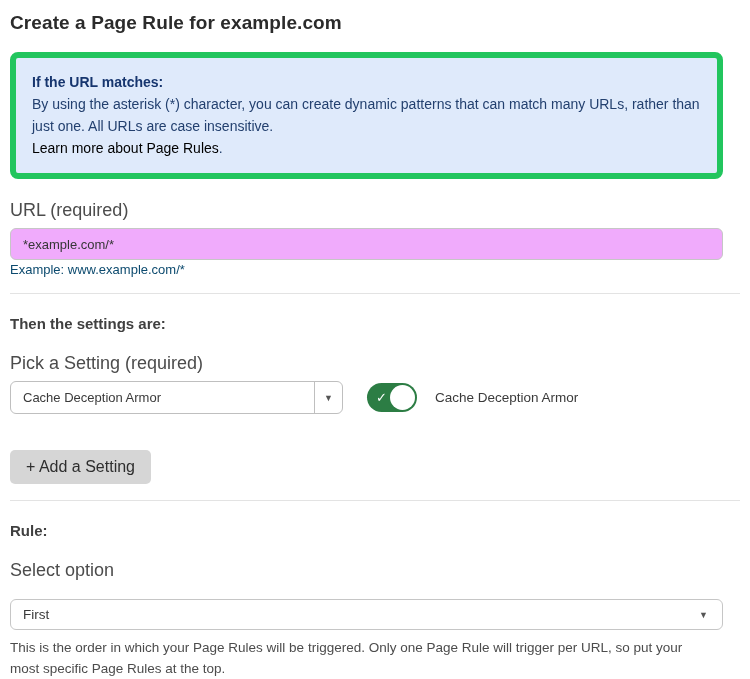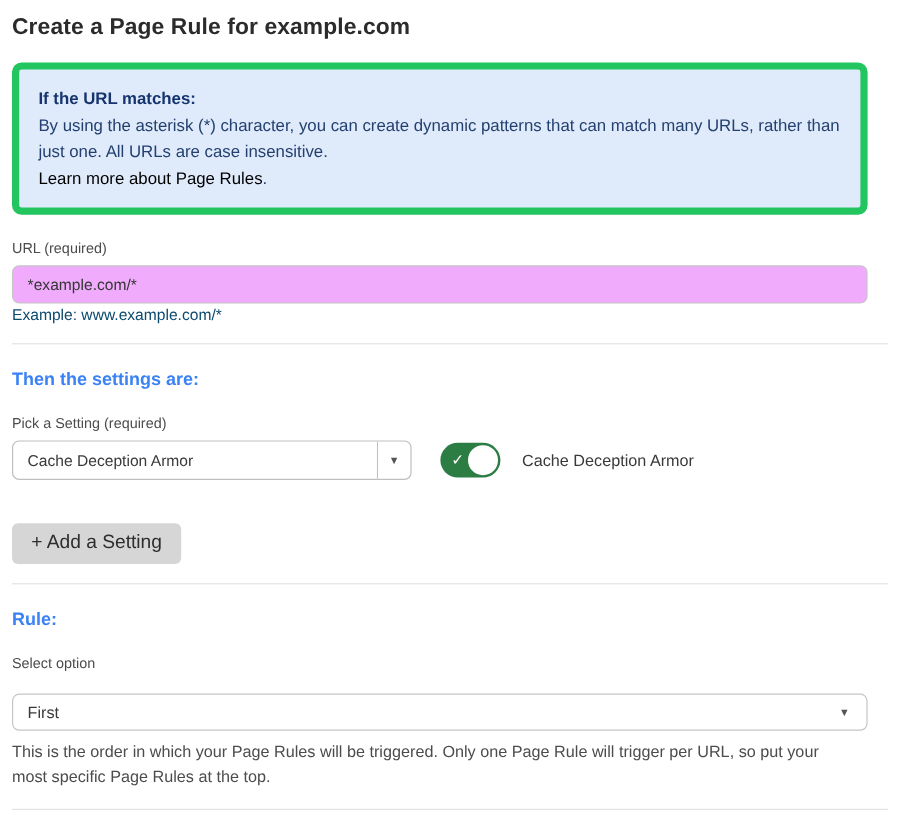--- a/index.html
+++ b/index.html
@@ -35,21 +35,21 @@
     color: #16356e;
   }
   .info-box .info-body { color: #23406f; }
   .info-link {
     color: #000000;
     cursor: pointer;
   }
   .info-link-suffix { color: #23406f; }
 
   .field-label {
-    font-size: 12px;
+    font-size: 18px;
     color: #4c4c4c;
     margin-top: 21px;
   }
   .text-input {
     margin-top: 7px;
     width: 100%;
     height: 32px;
     border: 1px solid #c6c6c6;
     border-radius: 6px;
     padding: 0 12px;
@@ -68,21 +68,21 @@
   .divider {
     border: none;
     border-top: 1px solid #e3e3e3;
     width: 730px;
     margin-top: 16px;
   }
 
   .section-heading {
     font-size: 15px;
     font-weight: bold;
-    color: #3b82f6;
+    color: #404040;
     margin-top: 21px;
   }
 
   .setting-row {
     display: flex;
     align-items: center;
     margin-top: 7px;
   }
   .setting-select {
     width: 333px;

